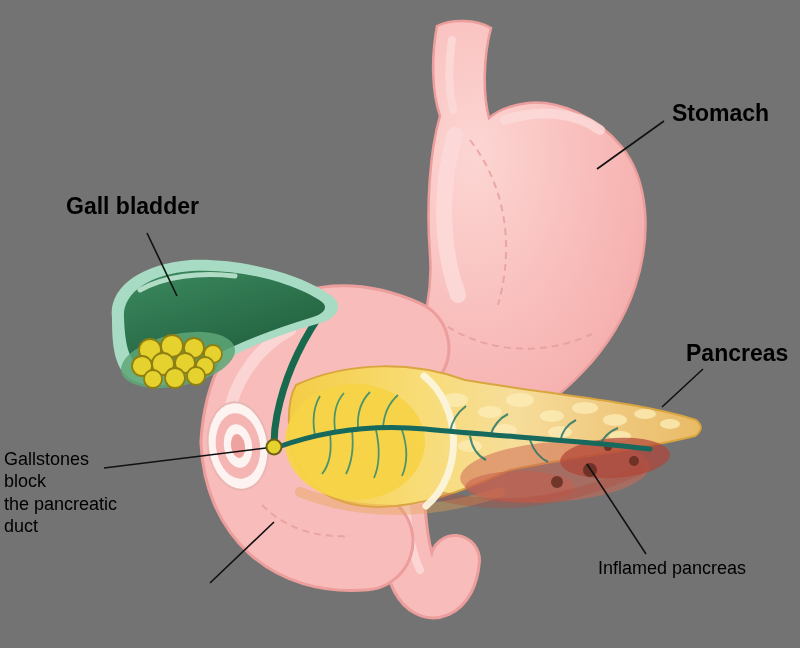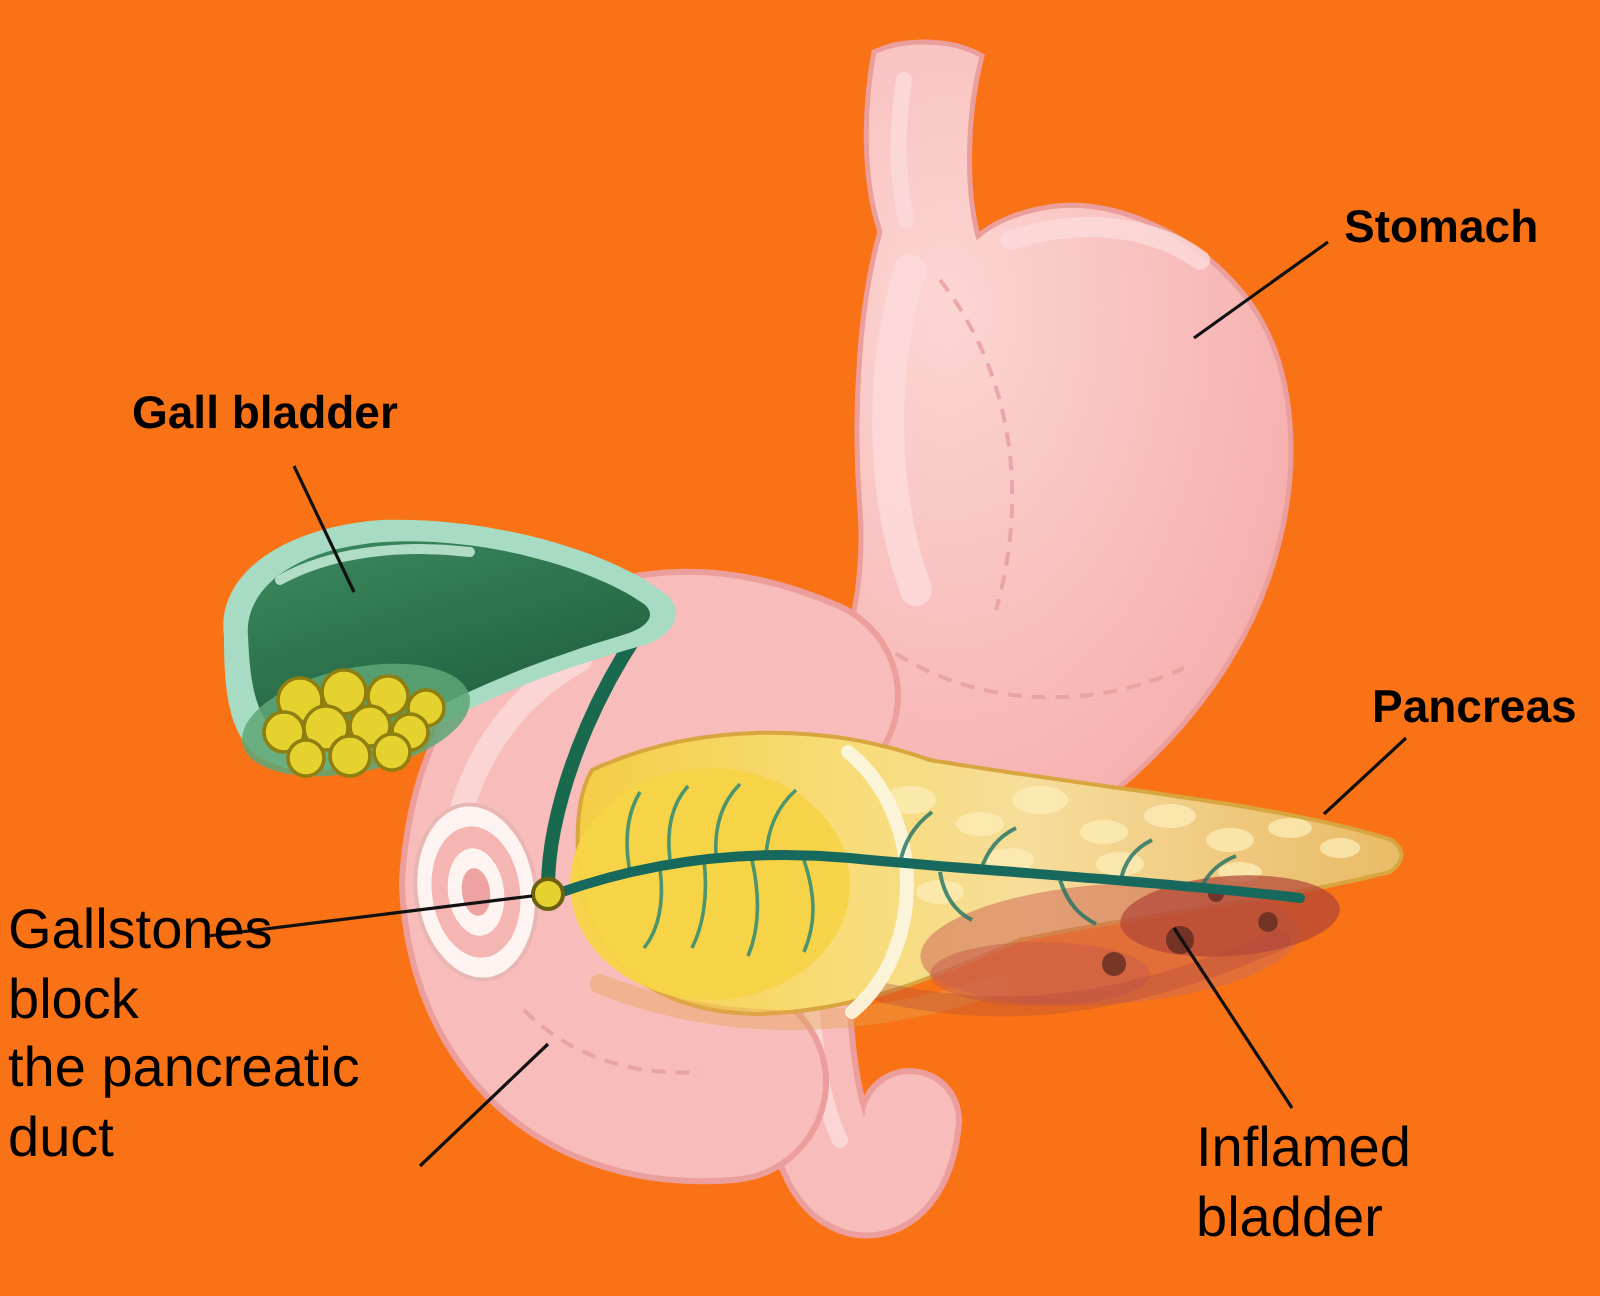--- a/index.html
+++ b/index.html
@@ -1,26 +1,26 @@
 <!DOCTYPE html>
 <html><head>
 <meta charset="utf-8">
 <style>
   html,body{margin:0;padding:0;background:#fff;}
   .stage{
-    position:relative;width:800px;height:648px;background:#f97316;
+    position:relative;width:800px;height:648px;background:#737373;
     font-family:"Liberation Sans", sans-serif;overflow:hidden;
   }
   .stage svg{position:absolute;left:0;top:0;}
   .lbl{
     position:absolute;font-weight:700;font-size:23px;color:#000;
     white-space:nowrap;line-height:1.1;
   }
   .note{
-    position:absolute;font-weight:400;font-size:28px;color:#000;
+    position:absolute;font-weight:400;font-size:18px;color:#000;
     line-height:1.24;white-space:pre-line;
   }
 </style>
 </head>
 <body>
 
 <div class="stage">
 
 <svg width="800" height="648" viewBox="0 0 800 648">
   <defs>
@@ -171,15 +171,15 @@
   <div class="lbl" style="left:66px;top:194px">Gall bladder</div>
 
   <div class="lbl" style="left:686px;top:341px">Pancreas</div>
 
   <div class="note" style="left:4px;top:448px">Gallstones
 block
 the pancreatic
 duct</div>
 
 
-  <div class="note" style="left:598px;top:557px">Inflamed bladder</div>
+  <div class="note" style="left:598px;top:557px">Inflamed pancreas</div>
 
 </div>
 
 </body></html>

